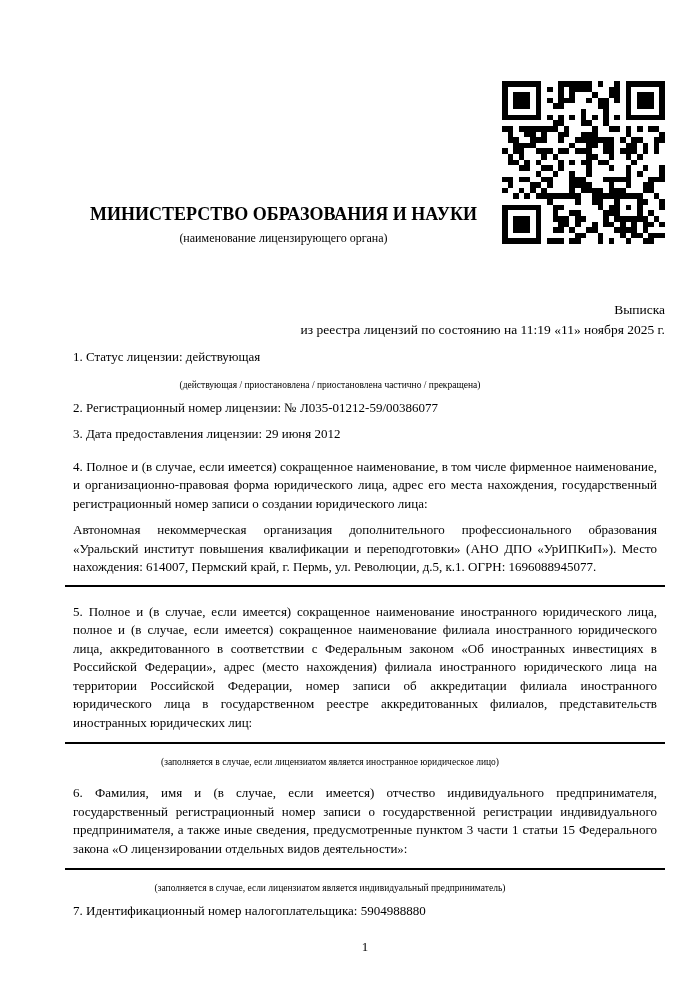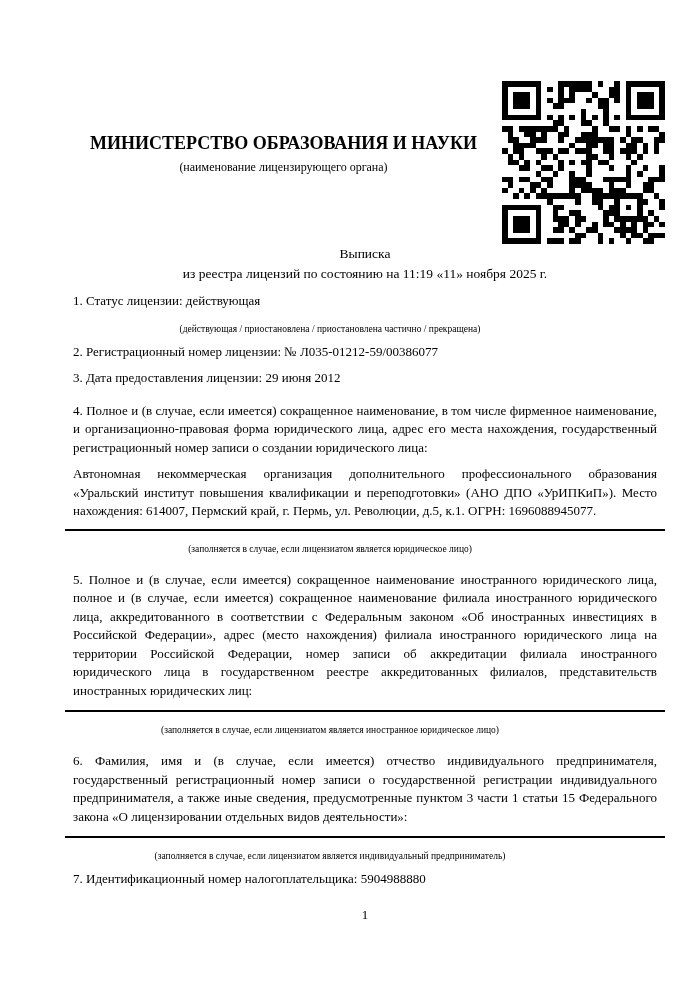--- a/index.html
+++ b/index.html
@@ -2,27 +2,27 @@
 <html><head>
 <meta charset="utf-8">
 <style>
   html,body{margin:0;padding:0;}
   body{
     width:700px;height:989px;background:#ffffff;color:#000;
     font-family:"Liberation Serif","DejaVu Serif",serif;
     overflow:hidden;
   }
   .page{padding:0 35px 0 65px;width:600px;}
-  .header-row{display:flex;align-items:flex-start;padding-top:81px;}
+  .header-row{display:flex;align-items:flex-end;padding-top:81px;}
   .ministry-block{width:437px;text-align:center;padding-top:50px;}
   .ministry-name{margin:0;font-size:18px;font-weight:bold;line-height:25px;}
   .ministry-name span{display:block;}
   .ministry-caption{font-size:12px;line-height:12px;margin-top:5px;}
   .qr{width:163px;height:163px;margin-left:auto;display:block;}
-  .doc-title{text-align:center;font-size:13.5px;line-height:20px;}
+  .doc-title{text-align:right;margin-top:56px;font-size:13.5px;line-height:20px;}
   p.item{margin:8px;font-size:13px;line-height:18.5px;}
   .just{text-align:justify;}
   .caption{font-size:9.5px;line-height:12px;text-align:center;padding-right:70px;margin-top:12px;}
   .rule{border-top:2px solid #000;height:0;}
   .mt-item1{margin-top:27px;}
   .mt-16{margin-top:16px;}
   .mt-14{margin-top:14px;}
   .mt-2{margin-top:2px;}
   .mt-10{margin-top:10px;}
   .page-number{text-align:center;font-size:13px;margin-top:18px;}
@@ -452,21 +452,20 @@
   <div class="caption">(действующая / приостановлена / приостановлена частично / прекращена)</div>
 
   <p class="item mt-16">2. Регистрационный номер лицензии: № Л035-01212-59/00386077</p>
 
   <p class="item mt-14">3. Дата предоставления лицензии: 29 июня 2012</p>
 
   <div class="mt-14">
     <p class="item just">4. Полное и (в случае, если имеется) сокращенное наименование, в том числе фирменное наименование, и организационно-правовая форма юридического лица, адрес его места нахождения, государственный регистрационный номер записи о создании юридического лица:</p>
     <p class="item just">Автономная некоммерческая организация дополнительного профессионального образования «Уральский институт повышения квалификации и переподготовки» (АНО ДПО «УрИПКиП»). Место нахождения: 614007, Пермский край, г. Пермь, ул. Революции, д.5, к.1. ОГРН: 1696088945077.</p>
     <div class="rule mt-2"></div>
-    <div class="caption">(заполняется в случае, если лицензиатом является юридическое лицо)</div>
   </div>
 
   <div class="mt-16">
     <p class="item just">5. Полное и (в случае, если имеется) сокращенное наименование иностранного юридического лица, полное и (в случае, если имеется) сокращенное наименование филиала иностранного юридического лица, аккредитованного в соответствии с Федеральным законом «Об иностранных инвестициях в Российской Федерации», адрес (место нахождения) филиала иностранного юридического лица на территории Российской Федерации, номер записи об аккредитации филиала иностранного юридического лица в государственном реестре аккредитованных филиалов, представительств иностранных юридических лиц:</p>
     <div class="rule mt-10"></div>
     <div class="caption">(заполняется в случае, если лицензиатом является иностранное юридическое лицо)</div>
   </div>
 
   <div class="mt-16">
     <p class="item just">6. Фамилия, имя и (в случае, если имеется) отчество индивидуального предпринимателя, государственный регистрационный номер записи о государственной регистрации индивидуального предпринимателя, а также иные сведения, предусмотренные пунктом 3 части 1 статьи 15 Федерального закона «О лицензировании отдельных видов деятельности»:</p>

